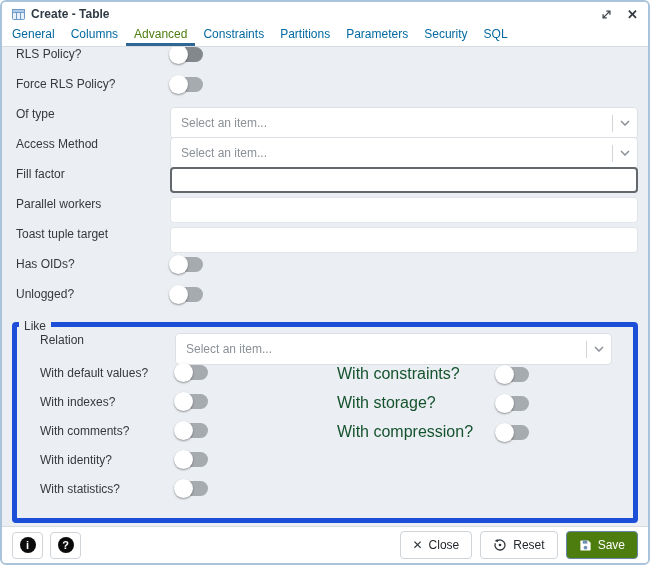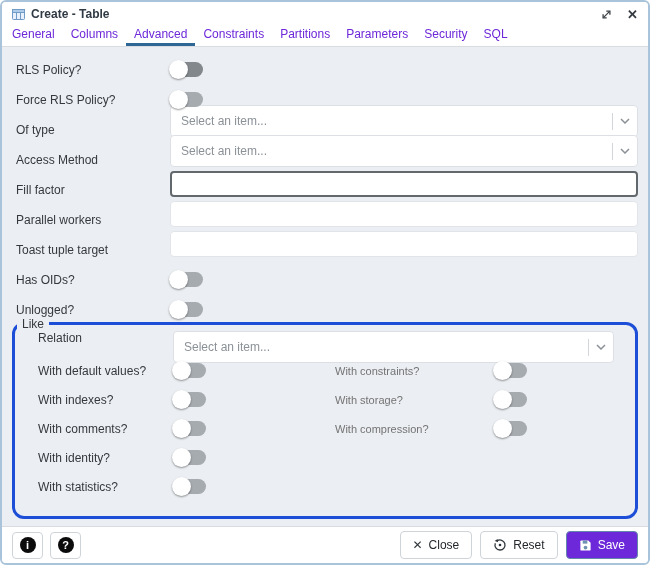--- a/index.html
+++ b/index.html
@@ -4,50 +4,50 @@
 <style>
   *{box-sizing:border-box;margin:0;padding:0}
   html,body{width:650px;height:565px;font-family:"Liberation Sans",sans-serif;background:#fff}
   .dialog{width:650px;height:565px;border:2px solid #a9c4da;border-radius:6px;background:#ebeef2;display:flex;flex-direction:column;overflow:hidden}
   .titlebar{height:22px;background:#fff;display:flex;align-items:center;padding:2px 10px 0 10px;flex:none}
   .title{font-size:12px;font-weight:700;color:#2f3a44;margin-left:6px}
   .win{margin-left:auto;display:flex;align-items:center;gap:15px}
   .winbtn{display:flex;align-items:center;color:#343a40;cursor:pointer}
   .x-glyph{font-size:13px;font-weight:700;line-height:1}
   .tabbar{height:23px;background:#fff;border-bottom:1px solid #d9dde1;display:flex;padding-left:2px;flex:none}
-  .tab{font-size:12px;color:#6d28d9;padding:0 8px;display:flex;align-items:center;border-bottom:3px solid transparent;cursor:pointer;white-space:nowrap}
-  .tab.active{border-bottom-color:#2e6793;color:#6d28d9}
+  .tab{font-size:12px;color:#0369a1;padding:0 8px;display:flex;align-items:center;border-bottom:3px solid transparent;cursor:pointer;white-space:nowrap}
+  .tab.active{border-bottom-color:#2e6793;color:#4d7c0f}
   .content{flex:1;padding:0 10px 0 14px;overflow:hidden}
-  .frow{display:flex;align-items:flex-end;height:30px}
+  .frow{display:flex;align-items:flex-start;height:30px}
   .flabel{flex:none;width:154px;font-size:12px;color:#35393d;padding-right:8px}
   .fctrl{flex:1;display:flex;align-items:center}
   .toggle{position:relative;width:33px;height:15px;border-radius:8px;background:#a6abb0;flex:none;cursor:pointer}
   .toggle.dark{background:#83888d}
   .knob{position:absolute;left:-1px;top:-2px;width:19px;height:19px;border-radius:50%;background:#fff;box-shadow:0 1px 2px rgba(0,0,0,.4)}
   .selectbox{flex:1;height:32px;background:#fff;border:1px solid #dcе0e4;border:1px solid #dce0e4;border-radius:4px;display:flex;align-items:center;padding:0 7px 0 10px;cursor:pointer}
   .selph{flex:1;font-size:12px;color:#8b9197}
   .sep{width:1px;height:17px;background:#d2d6da;margin-right:7px}
   .chev{display:flex;align-items:center}
   .textinput{flex:1;height:26px;background:#fff;border:1px solid #e1e4e8;border-radius:4px;font:12px "Liberation Sans",sans-serif;padding:0 10px;color:#333;outline:none}
   .textinput.focused{border:2px solid #63686d}
-  .like{position:relative;margin:5px 0 0 -4px;border:3px solid #1d4ed8;border-radius:12px;padding:6px 21px 8px 0;background:transparent}
+  .like{position:relative;margin:5px 0 0 -4px;border:5px solid #1d4ed8;border-radius:4px;padding:6px 21px 8px 0;background:transparent}
   .like-legend{position:absolute;top:-8px;left:2px;background:#ebeef2;padding:0 5px;font-size:12px;color:#35393d}
   .lrow{display:flex;align-items:flex-start;height:32px;padding-left:23px}
   .lrow.trow{height:29px}
   .llabel{flex:none;width:135px;font-size:12px;color:#35393d;padding-right:8px}
   .lcell-l{flex:0 0 297px;display:flex;align-items:center}
   .lcell-r{flex:1;display:flex;align-items:center}
-  .llabel-r{flex:none;width:159px;font-size:11px;color:#737373;padding-right:8px}
+  .llabel-r{flex:none;width:159px;font-size:16px;color:#14532d;padding-right:8px}
   .footer{flex:none;height:37px;background:#fff;border-top:1px solid #d8dce0;display:flex;align-items:center;padding:0 10px}
   .iconbtn{width:31px;height:27px;border:1px solid #cfd4d9;border-radius:4px;background:#fff;display:flex;align-items:center;justify-content:center;margin-right:7px;cursor:pointer}
   .circle{width:16px;height:16px;border-radius:50%;background:#0b0b0b;color:#fff;font-size:11px;font-weight:700;display:flex;align-items:center;justify-content:center;line-height:1}
   .footer-right{margin-left:auto;display:flex;align-items:center}
   .btn{height:28px;border:1px solid #cfd4d9;border-radius:4px;background:#fff;color:#24282c;font-size:12px;display:flex;align-items:center;padding:0 12px;margin-left:8px;cursor:pointer;gap:6px}
   .btn .bx{font-size:12px;color:#2f353a;line-height:1}
-  .btn.primary{background:#6d28d9;border-color:#6486a8;color:#fff}
+  .btn.primary{background:#4d7c0f;border-color:#6486a8;color:#fff}
 </style>
 </head>
 <body>
 
 <div class="dialog">
 
   <div class="titlebar">
     <span style="display:flex">
       <svg width="13" height="11" viewBox="0 0 13 11">
           <rect x="0.5" y="0.5" width="12" height="10" rx="1" fill="#e8f1fb" stroke="#709bc9"></rect>

